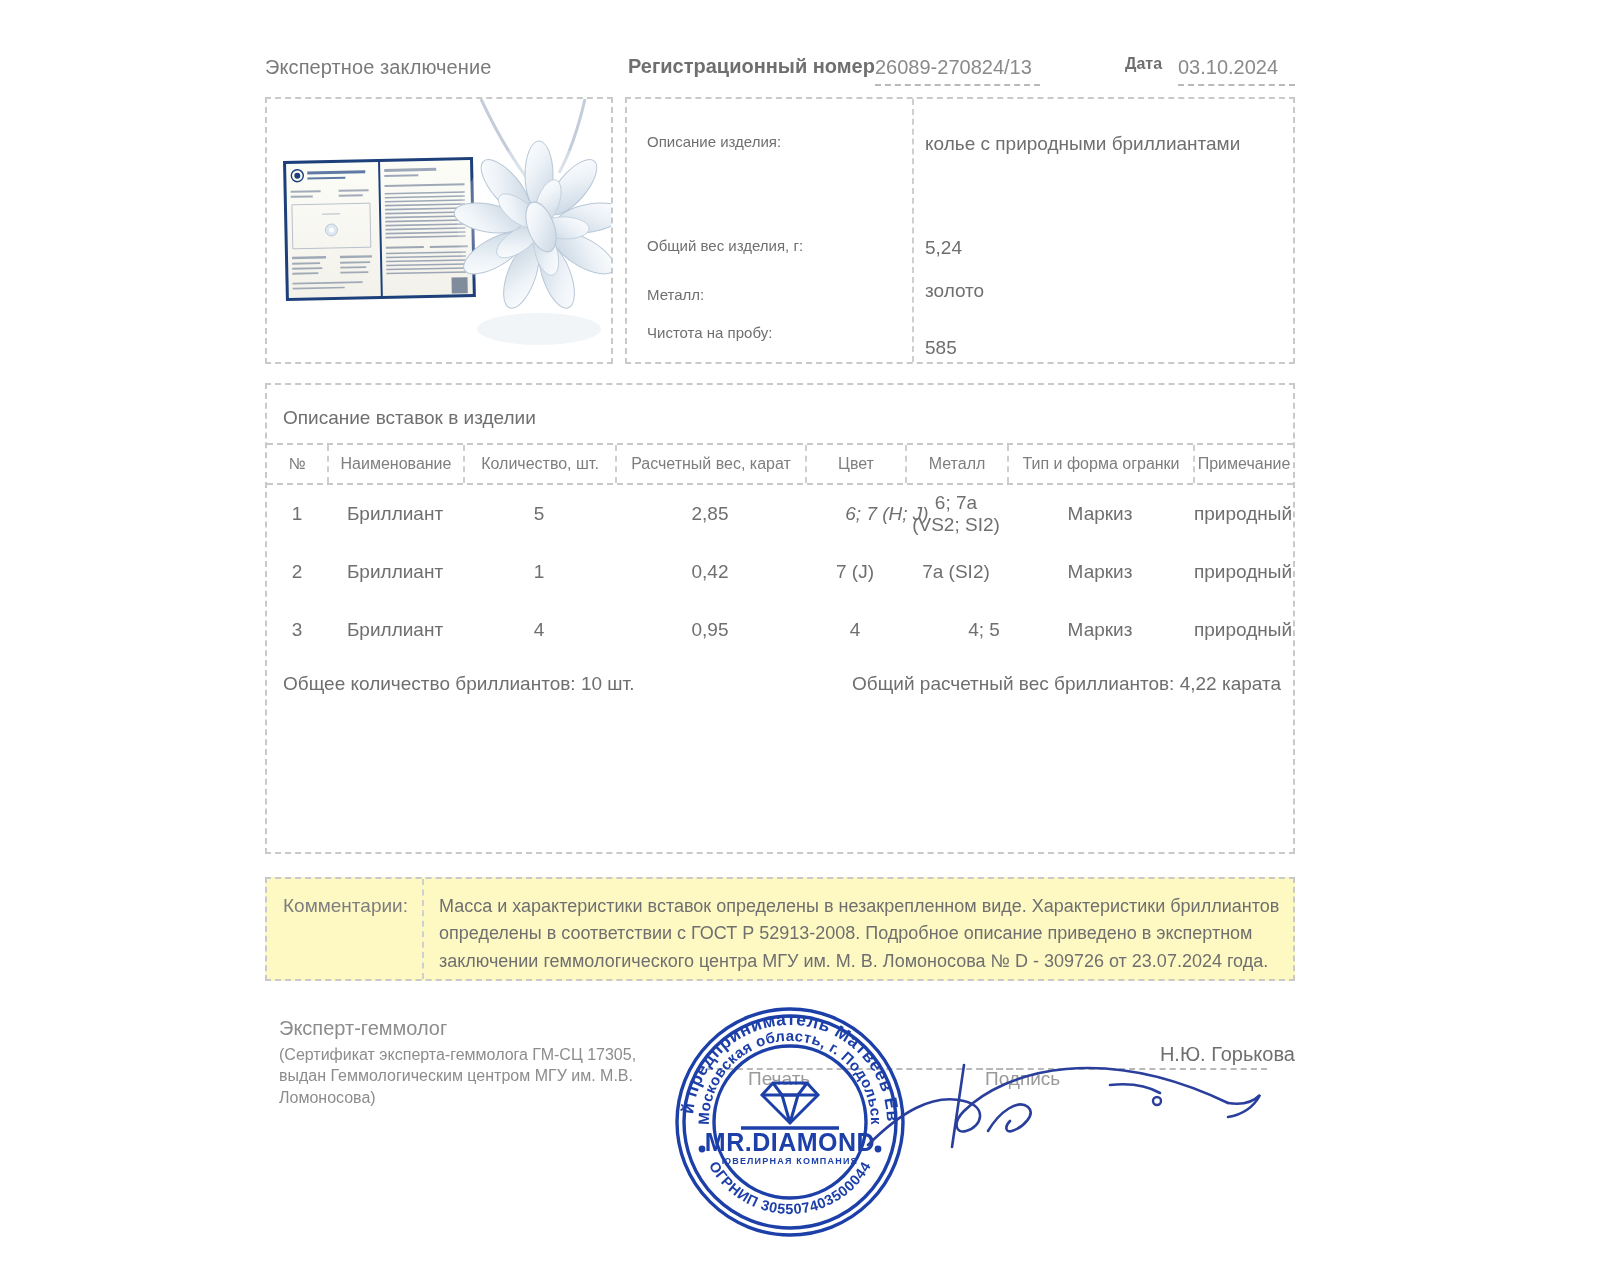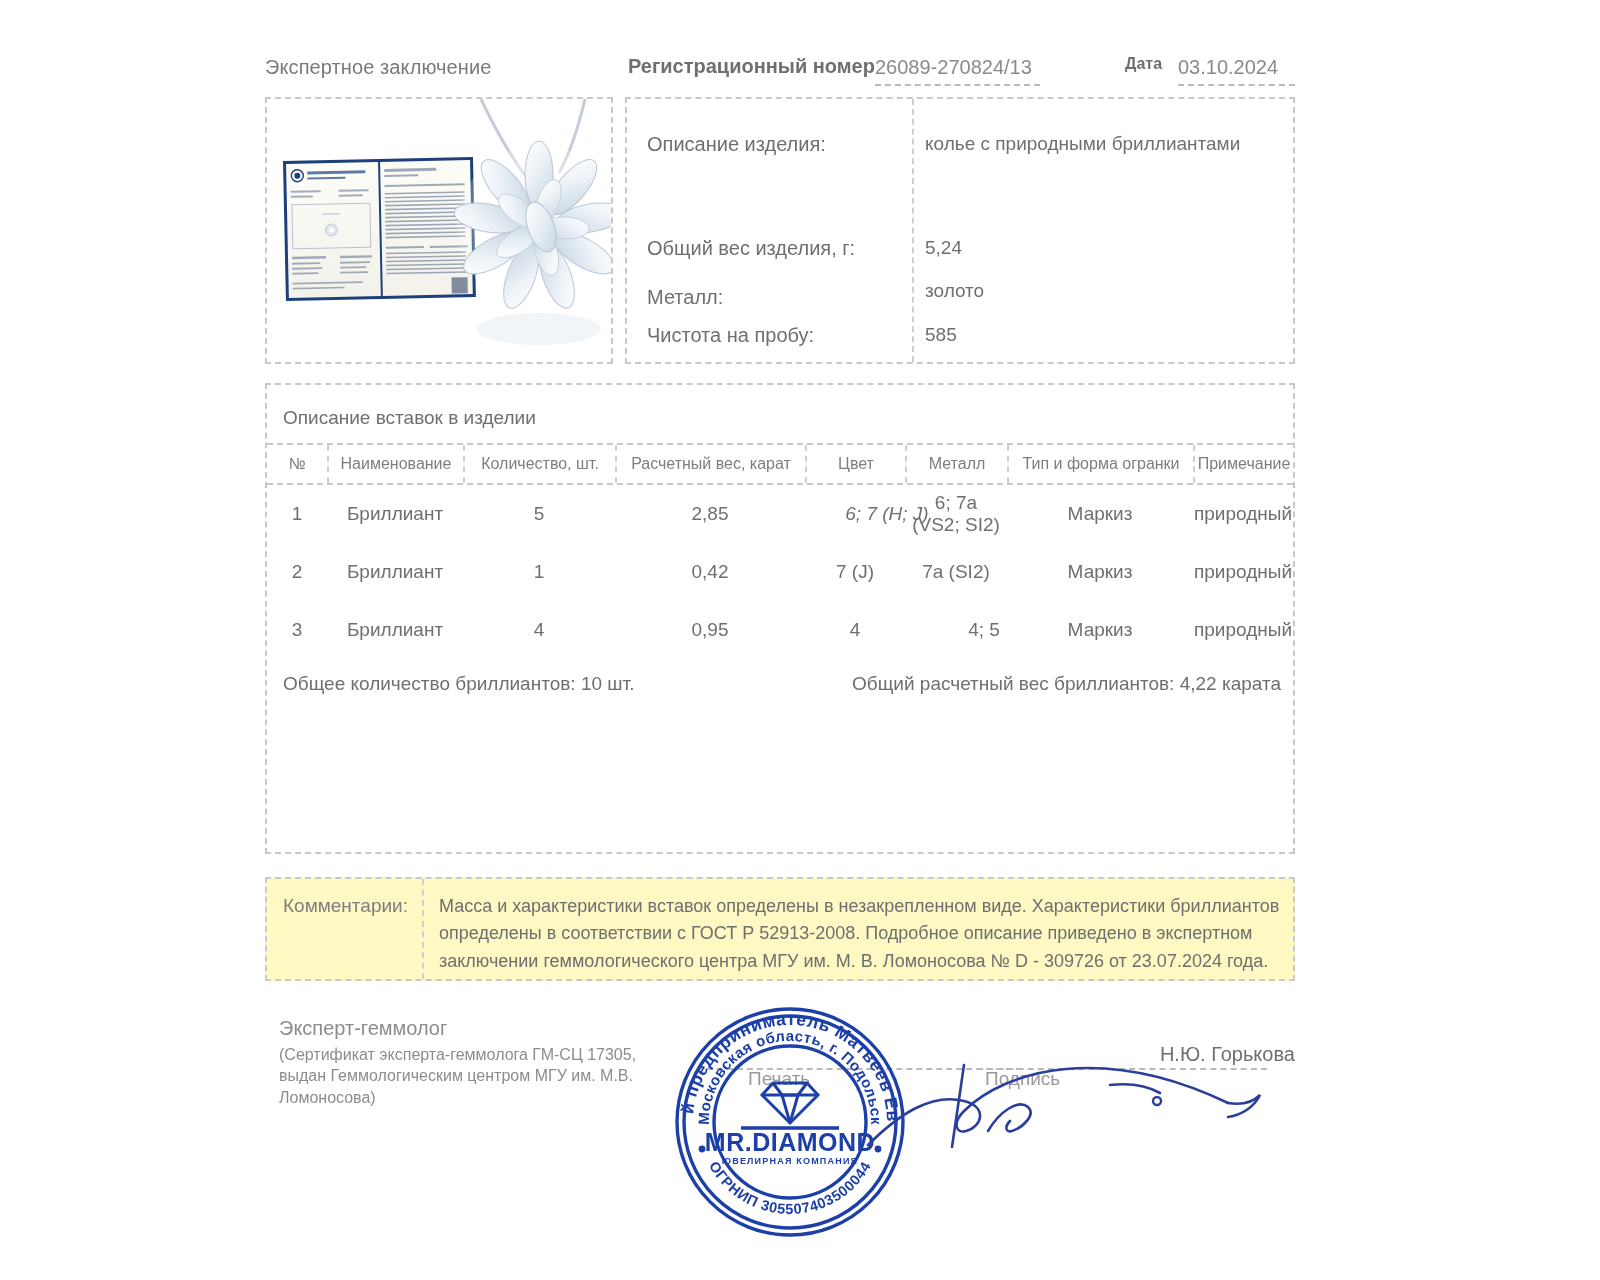--- a/index.html
+++ b/index.html
@@ -42,21 +42,21 @@
     position: absolute; left: 265px; top: 97px; width: 348px; height: 267px;
     border: 2px dashed #c9c9c9; background: #fff; overflow: hidden;
   }
   .photo-inner { position: absolute; inset: 0; }
 
   .desc-box {
     position: absolute; left: 625px; top: 97px; width: 670px; height: 267px;
     border: 2px dashed #c9c9c9; background: #fff;
   }
   .desc-label {
-    position: absolute; font-size: 20px; color: #6f6f6f; white-space: nowrap;
+    position: absolute; font-size: 15px; color: #6f6f6f; white-space: nowrap;
   }
   .desc-value {
     position: absolute; left: 298px; font-size: 19px; color: #6f6f6f; white-space: nowrap;
   }
   .desc-divider {
     position: absolute; left: 285px; top: 0; bottom: 0; width: 0;
     border-left: 2px dashed #cfcfcf;
   }
 
   
@@ -305,21 +305,21 @@
     <div class="desc-label" style="left:20px; top:34px;">Описание изделия:</div>
     <div class="desc-value" style="top:34px;">колье с природными бриллиантами</div>
 
     <div class="desc-label" style="left:20px; top:138px;">Общий вес изделия, г:</div>
     <div class="desc-value" style="top:138px;">5,24</div>
 
     <div class="desc-label" style="left:20px; top:187px;">Металл:</div>
     <div class="desc-value" style="top:181px;">золото</div>
 
     <div class="desc-label" style="left:20px; top:225px;">Чистота на пробу:</div>
-    <div class="desc-value" style="top:225px;text-align:center;">585</div>
+    <div class="desc-value" style="top:238px;text-align:center;">585</div>
   </div>
 
   <div class="inserts-box">
     <div class="inserts-title">Описание вставок в изделии</div>
 
     <div class="thead">
       <div class="th" style="left:0px;   width:60px;">№</div>
       <div class="th" style="left:60px;  width:136px;">Наименование</div>
       <div class="th" style="left:196px; width:152px;">Количество, шт.</div>
       <div class="th" style="left:348px; width:190px;">Расчетный вес, карат</div>

